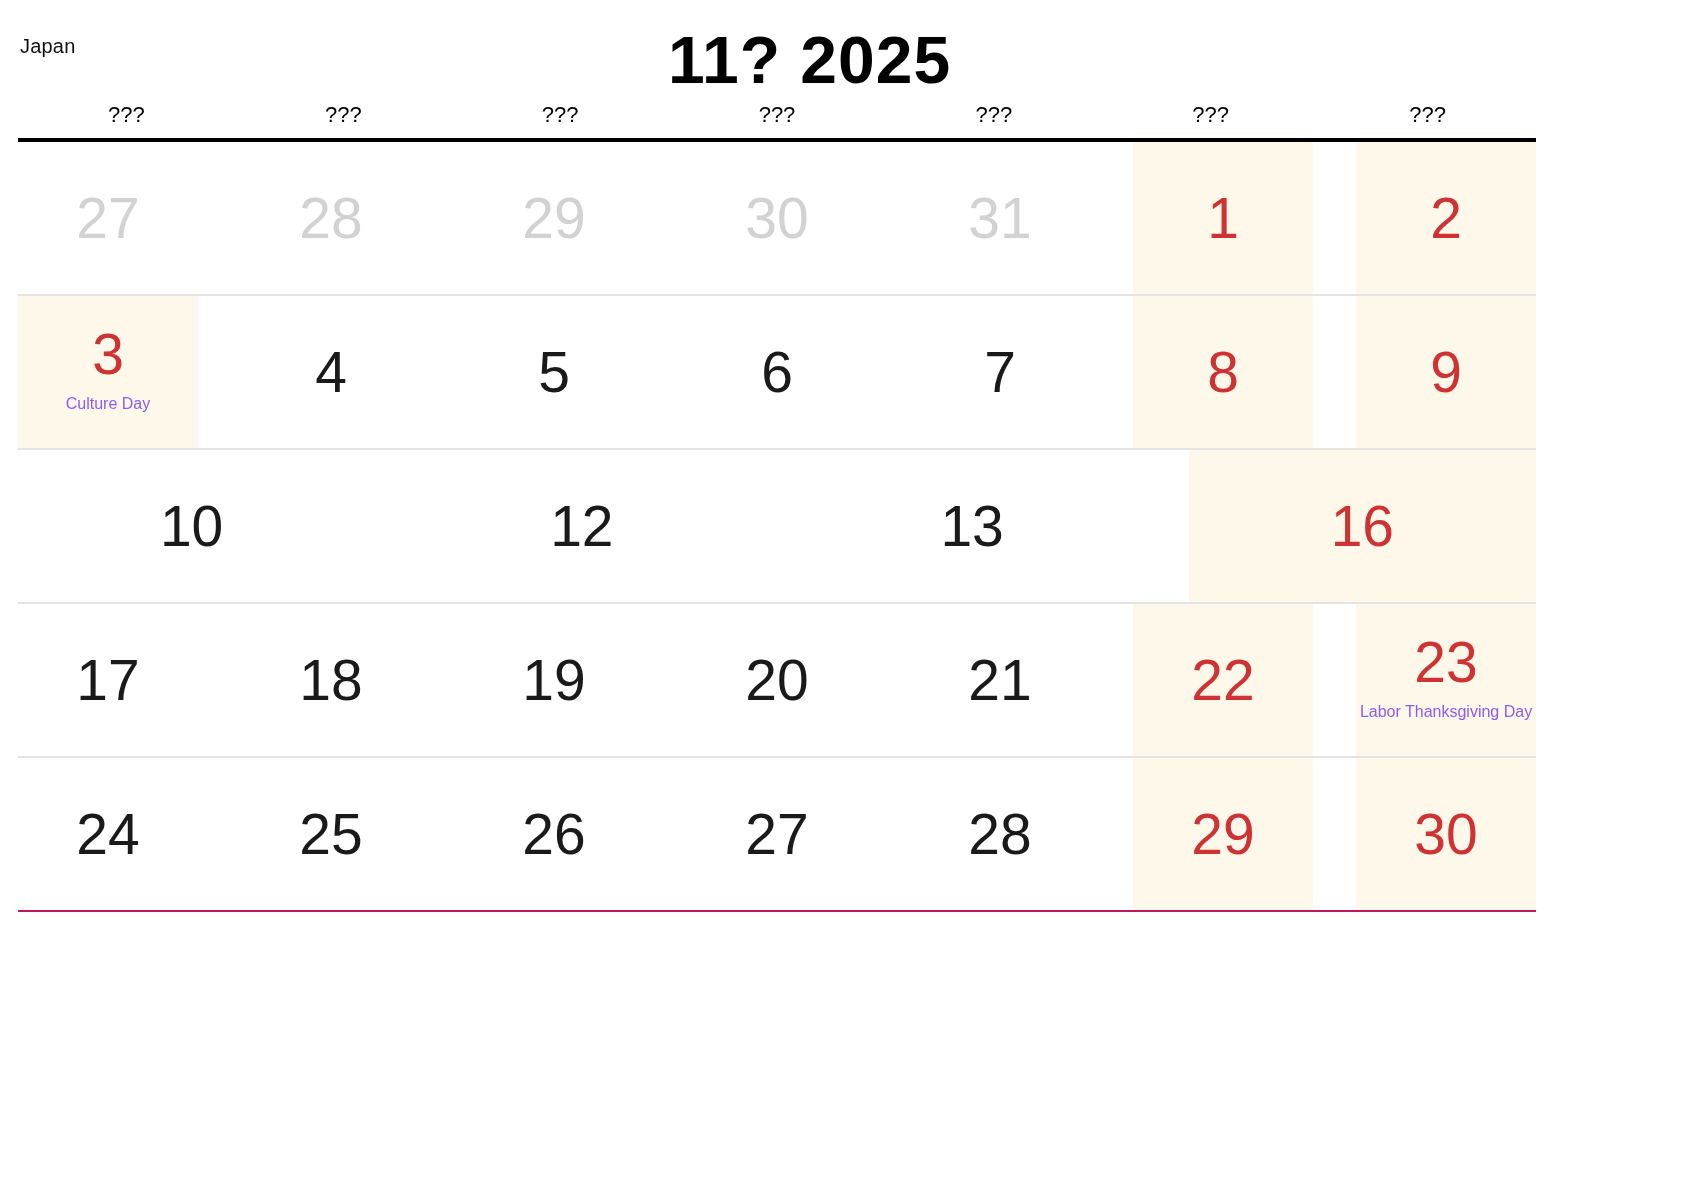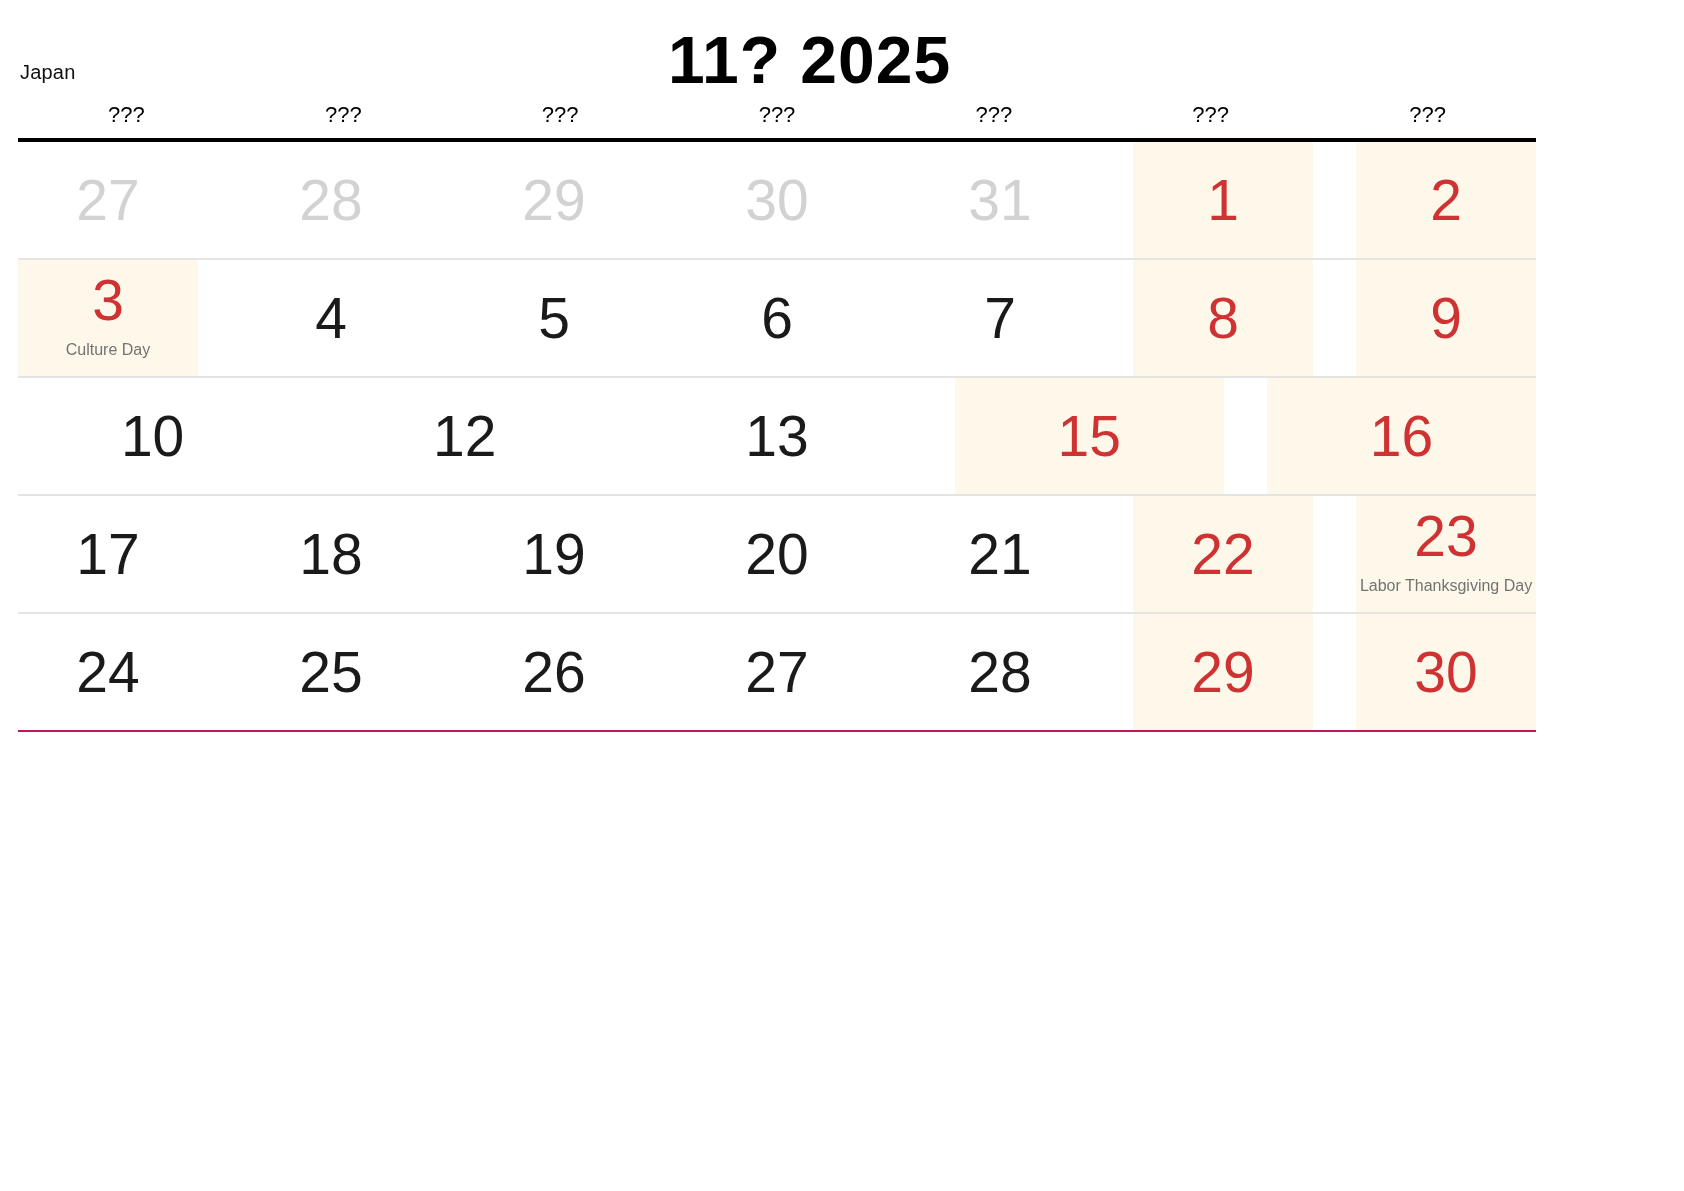--- a/index.html
+++ b/index.html
@@ -23,21 +23,21 @@
   }
 
   
   .header {
     position: relative;
     height: 108px;
   }
   .country-label {
     position: absolute;
     left: 20px;
-    top: 62px;
+    top: 36px;
     font-size: 20px;
     line-height: 1;
     color: #111111;
     letter-spacing: 0.2px;
   }
   .month-title {
     position: absolute;
     left: 0;
     right: 0;
     top: 24px;
@@ -73,21 +73,21 @@
 
   .grid-top-rule {
     height: 4px;
     background: #000000;
     width: 100%;
   }
 
   .week-row {
     display: flex;
     width: 100%;
-    height: 118px;
+    height: 154px;
     border-bottom: 2px solid #e4e4e2;
     box-sizing: border-box;
     gap: 43px;
   }
   .week-row:last-of-type {
     border-bottom: 2px solid #be185d;
   }
 
   .day-cell {
     flex: 1 1 0;
@@ -116,21 +116,21 @@
     color: #d2d2d2;
   }
   .day-cell.red .day-num {
     color: #cf3232;
   }
 
   .holiday-name {
     margin-top: 12px;
     font-size: 16px;
     line-height: 1.1;
-    color: #737373;
+    color: #8b5cf6;
     text-align: center;
     white-space: nowrap;
   }
 
   
   .day-cell.has-holiday .day-num {
     margin-top: -6px;
   }
 
   
@@ -227,23 +227,20 @@
           <div class="day-cell">
             <div class="day-num">10</div>
           </div>
           <div class="day-cell">
             <div class="day-num">12</div>
           </div>
           <div class="day-cell">
             <div class="day-num">13</div>
           </div>
           <div class="day-cell red weekend-bg">
-            <div class="day-num">15</div>
-          </div>
-          <div class="day-cell red weekend-bg">
             <div class="day-num">16</div>
           </div>
         </div>
         <div class="week-row">
           <div class="day-cell">
             <div class="day-num">17</div>
           </div>
           <div class="day-cell">
             <div class="day-num">18</div>
           </div>

